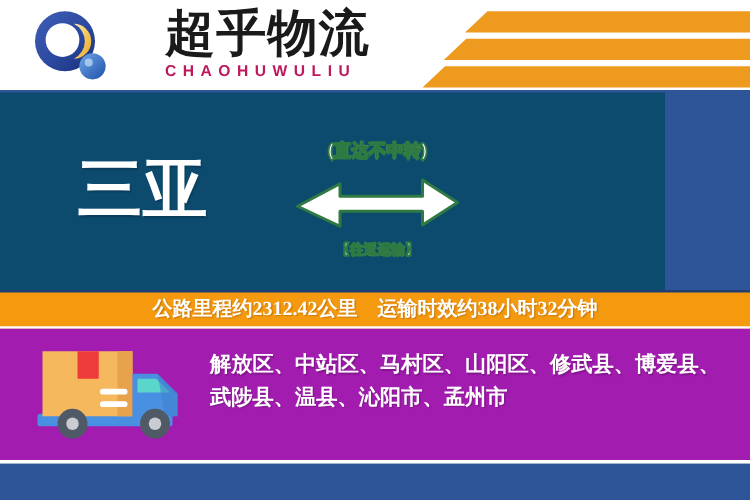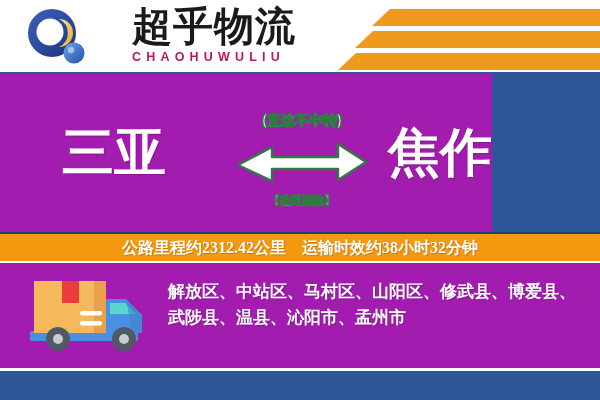--- a/index.html
+++ b/index.html
@@ -60,23 +60,23 @@
   .stripes {
     position: absolute;
     left: 330px; top: 0;
     width: 270px; height: 72px;
   }
 
   
   .route-panel {
     position: absolute;
     left: 0; top: 74px;
-    width: 492px;
+    width: 532px;
     height: 158px;
-    background: #a21caf;
+    background: #0c4a6e;
   }
   .city {
     position: absolute;
     top: 50%;
     transform: translateY(-50%);
     font-family: "Liberation Serif", "DejaVu Serif", serif;
     font-weight: bold;
     font-size: 52px;
     line-height: 56px;
     color: #ffffff;
@@ -240,21 +240,20 @@
                    L106,19 L106,6
                    L134,24
                    L106,42 L106,31
                    L40,31 L40,43 Z" fill="#FFFFFF" stroke="#2F7A43" stroke-width="2.4" stroke-linejoin="round"></path>
         </svg>
       </div>
 
       <div class="arrow-note arrow-note-bottom">【往返运输】</div>
     </div>
 
-    <div class="city city-dest">焦作</div>
   </div>
 
   <div class="info-bar">
     <div class="info-bar-inner">
       <span>公路里程约2312.42公里</span>
       <span>运输时效约38小时32分钟</span>
     </div>
   </div>
 
   <div class="districts-panel">

